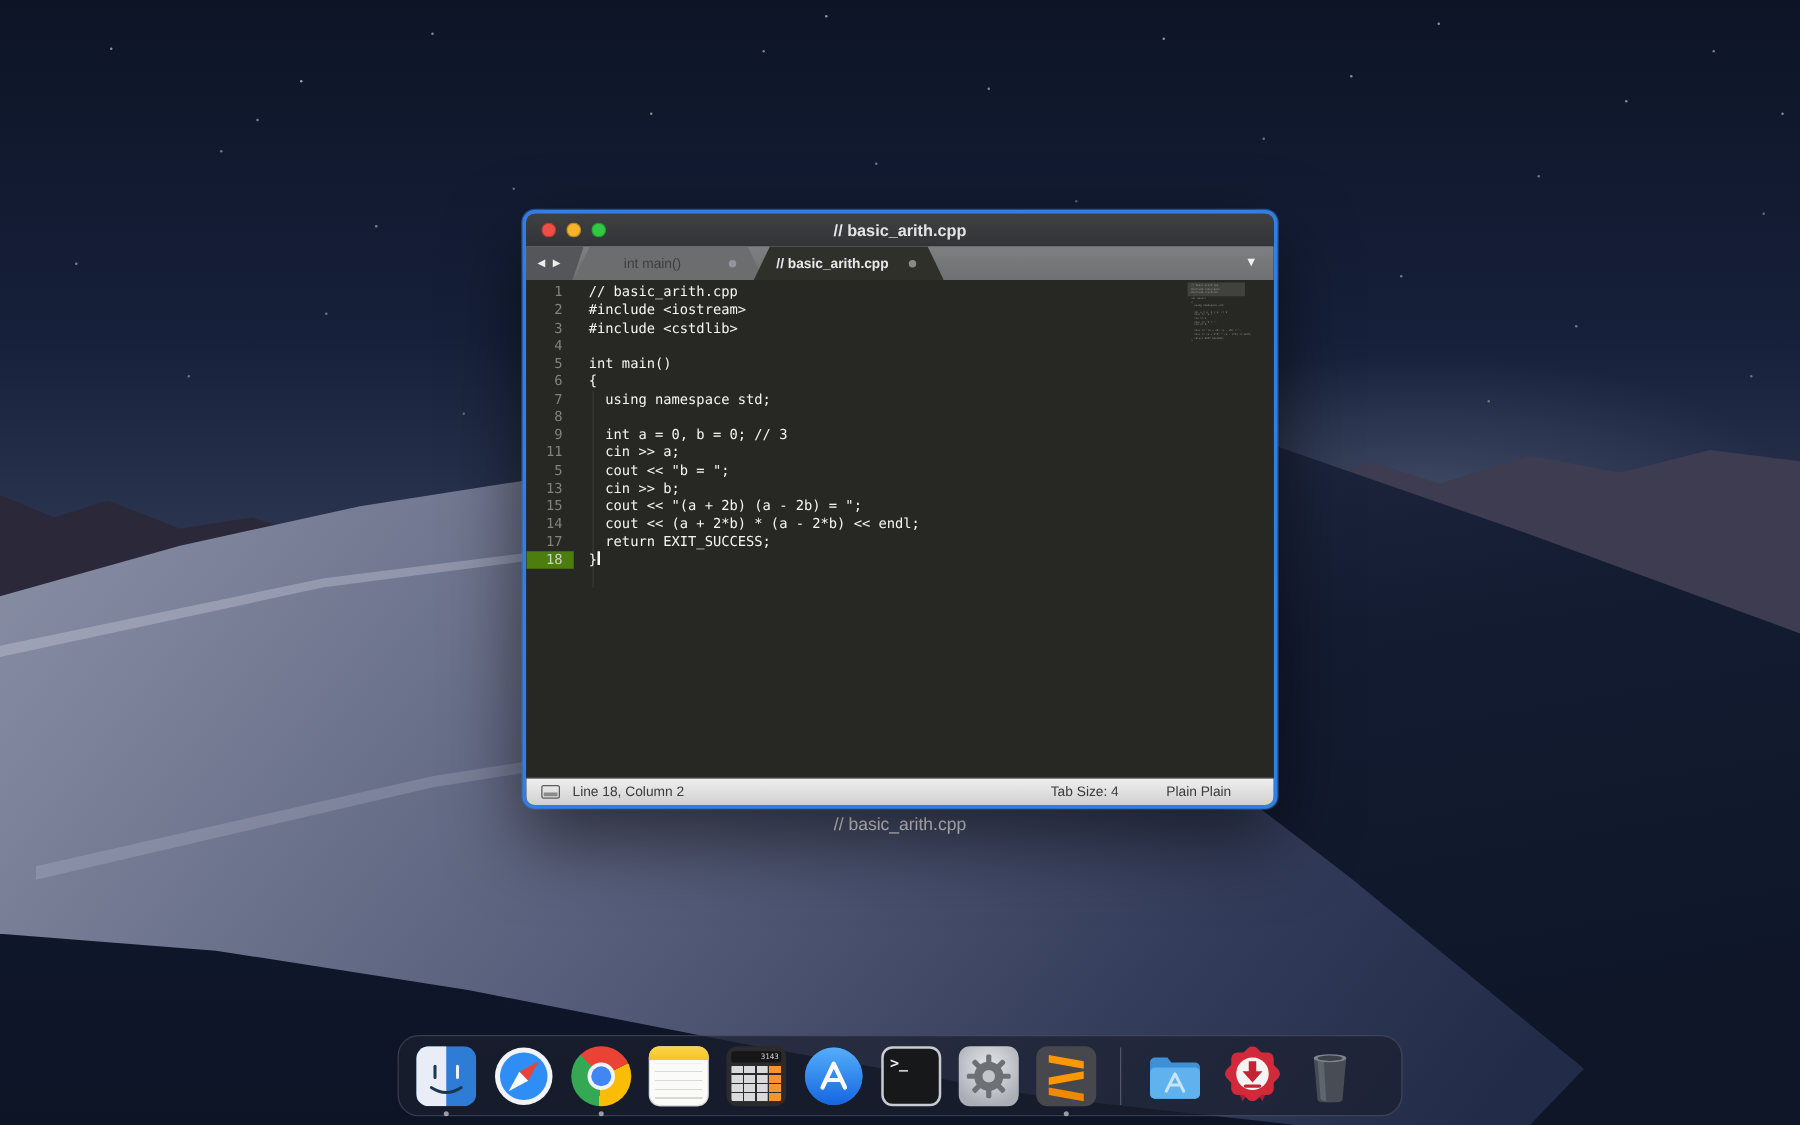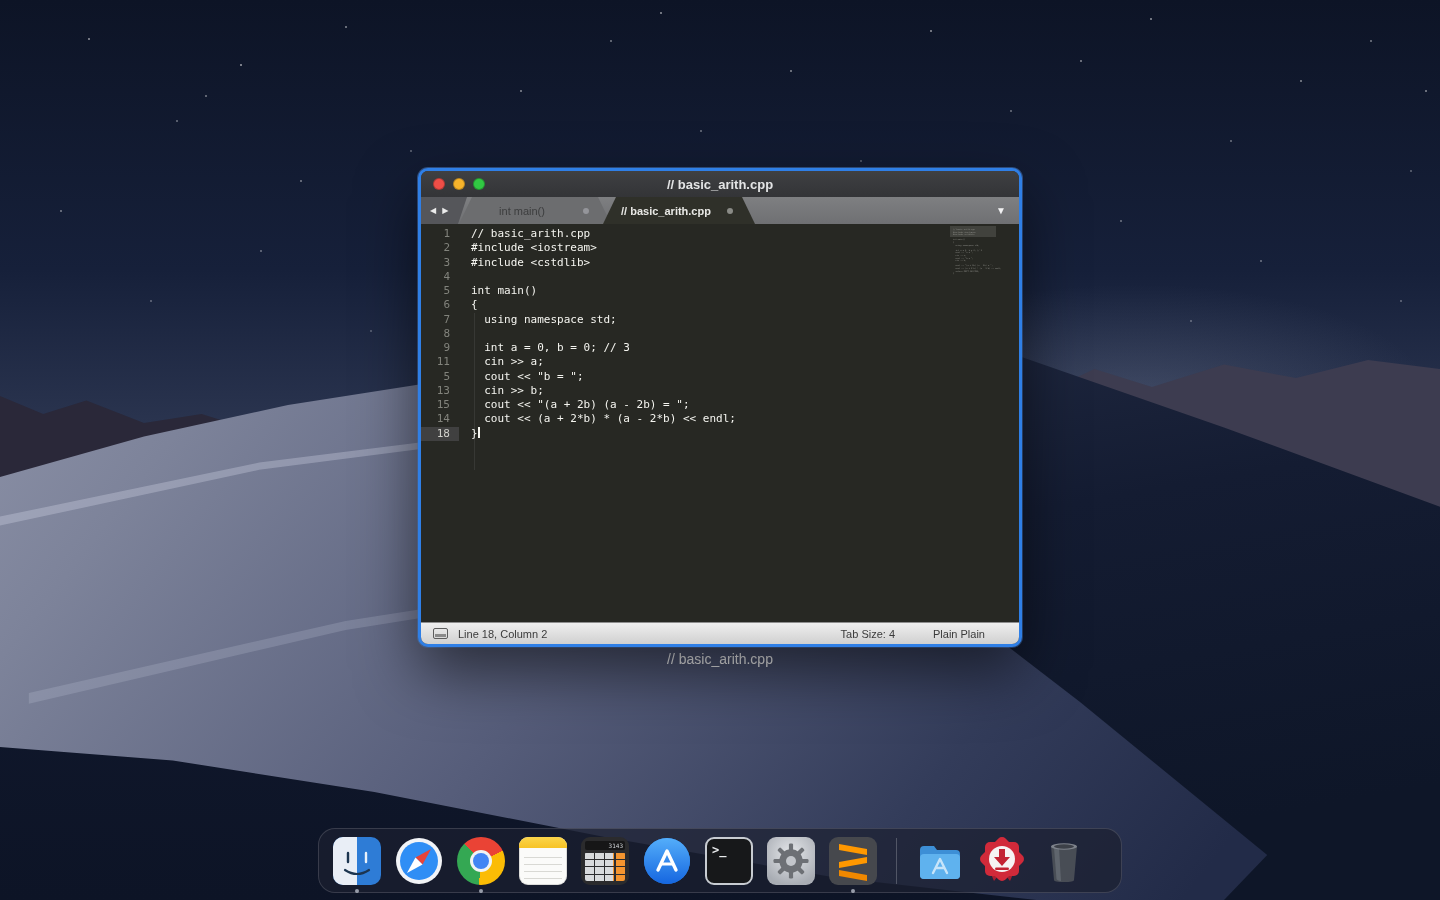--- a/index.html
+++ b/index.html
@@ -73,21 +73,21 @@
   .tab.active { background:#2f3029; color:#e8e8e5; z-index:2; font-weight:bold; }
   .tab-dot { position:absolute; right:22px; top:10.5px; width:6px; height:6px; border-radius:50%; }
   .tab.inactive .tab-dot { background:#94959a; }
   .tab.active .tab-dot { background:#8a8b86; }
   .tab-dropdown { position:absolute; right:13px; top:8px; color:#f2f2f3; font-size:10px; z-index:3; }
 
   .editor { flex:1; position:relative; background:#272823; overflow:hidden;
     font-family:"DejaVu Sans Mono", monospace; font-size:11px; line-height:14.25px; padding-top:3px; }
   .code-row { display:flex; height:14.25px; white-space:pre; }
   .gutter-cell { flex:0 0 38px; text-align:right; padding-right:9px; color:#82837c; }
-  .gutter-cell.current { background:#404040; color:#cfcfca; }
+  .gutter-cell.current { background:#4d7c0f; color:#cfcfca; }
   .code-cell { color:#f5f5f0; padding-left:12px; }
   .cursor { display:inline-block; width:2px; height:11px; background:#f8f8f2; vertical-align:-1px; }
   .indent-guide { position:absolute; left:53px; top:89px; height:157px; width:1px; background:rgba(255,255,255,.08); }
   .minimap { position:absolute; top:4px; right:26px; width:40px; }
   .minimap pre { font-family:"DejaVu Sans Mono", monospace; font-size:2px; line-height:2.6px;
     color:#9c9c97; opacity:.9; white-space:pre; }
   .minimap-viewport { position:absolute; top:-2px; left:-3px; right:-3px; height:11px; background:rgba(255,255,255,.12); }
 
   .statusbar { flex:0 0 22px; background:linear-gradient(#efefef,#d0d0d0); border-top:1px solid #8e8e8e;
     display:flex; align-items:center; font-size:11px; color:#3b3b3b; padding:0 12px; }
@@ -199,20 +199,21 @@
         <div class="code-row"><span class="gutter-cell">5</span><span class="code-cell">int main()</span></div>
         <div class="code-row"><span class="gutter-cell">6</span><span class="code-cell">{</span></div>
         <div class="code-row"><span class="gutter-cell">7</span><span class="code-cell">  using namespace std;</span></div>
         <div class="code-row"><span class="gutter-cell">8</span><span class="code-cell"></span></div>
         <div class="code-row"><span class="gutter-cell">9</span><span class="code-cell">  int a = 0, b = 0; // 3</span></div>
         <div class="code-row"><span class="gutter-cell">11</span><span class="code-cell">  cin &gt;&gt; a;</span></div>
         <div class="code-row"><span class="gutter-cell">5</span><span class="code-cell">  cout &lt;&lt; "b = ";</span></div>
         <div class="code-row"><span class="gutter-cell">13</span><span class="code-cell">  cin &gt;&gt; b;</span></div>
         <div class="code-row"><span class="gutter-cell">15</span><span class="code-cell">  cout &lt;&lt; "(a + 2b) (a - 2b) = ";</span></div>
         <div class="code-row"><span class="gutter-cell">14</span><span class="code-cell">  cout &lt;&lt; (a + 2*b) * (a - 2*b) &lt;&lt; endl;</span></div>
+        <div class="code-row"><span class="gutter-cell">17</span><span class="code-cell">  return EXIT_SUCCESS;</span></div>
         <div class="code-row"><span class="gutter-cell current">18</span><span class="code-cell">}<span class="cursor"></span></span></div>
       </div>
     <div class="indent-guide"></div>
     <div class="minimap">
       <div class="minimap-viewport"></div>
       <pre id="minimap-pre">// basic_arith.cpp
 #include &lt;iostream&gt;
 #include &lt;cstdlib&gt;
 
 int main()

